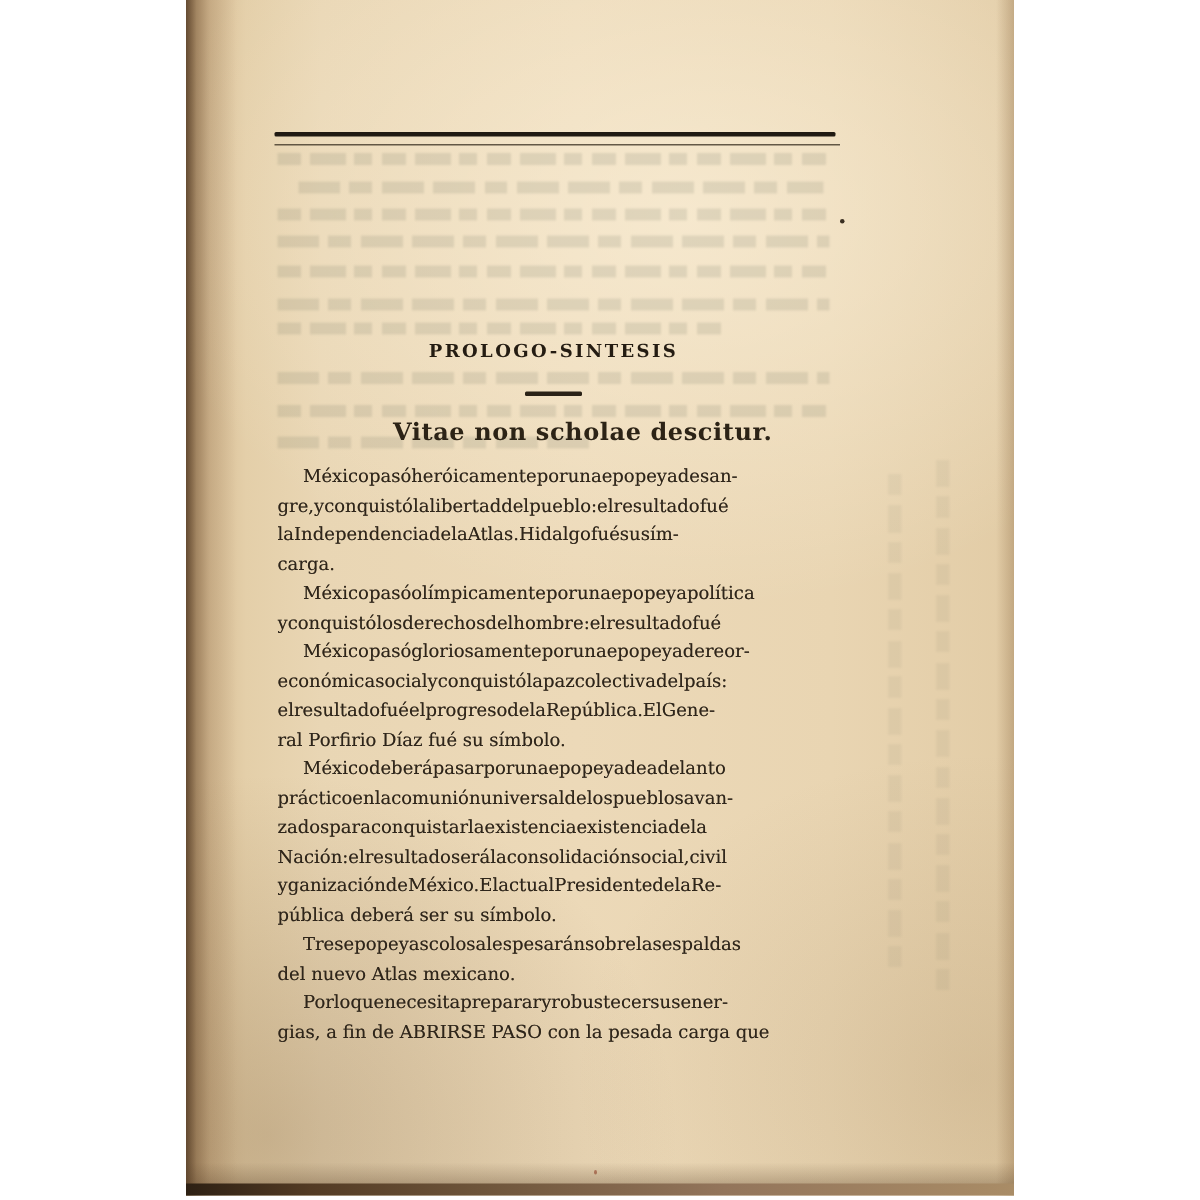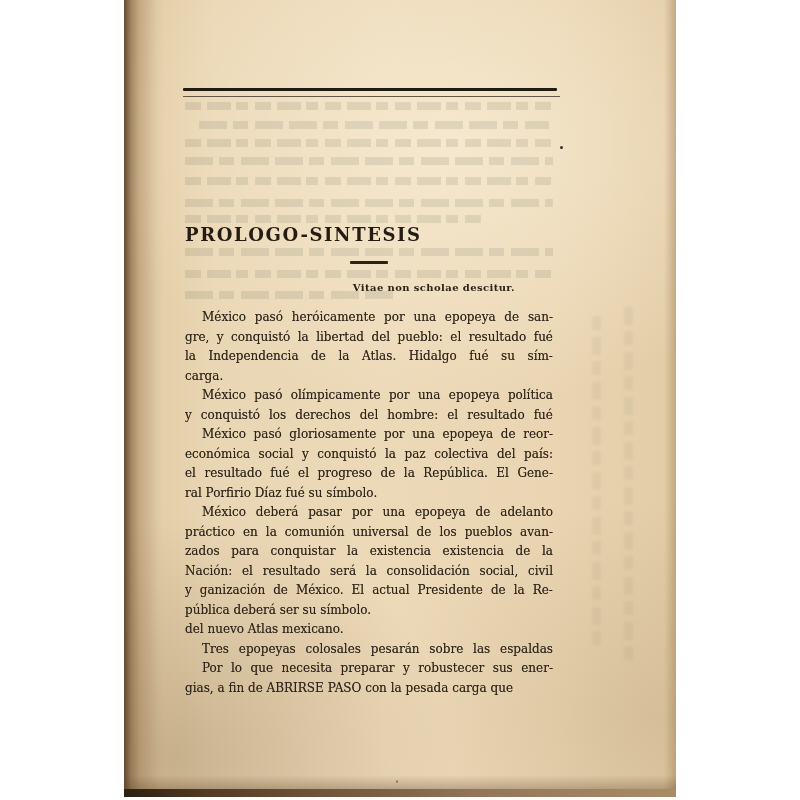--- a/index.html
+++ b/index.html
@@ -39,41 +39,41 @@
   .rule-thick{
     position:absolute;left:59px;top:88px;width:374px;height:3px;
     background:#201a12;border-radius:1px;
   }
   .rule-thin{
     position:absolute;left:59px;top:96px;width:377px;height:1px;
     background:rgba(62,52,38,.8);
   }
   .title{
     position:absolute;left:61px;top:226px;width:368px;height:17px;
-    font-weight:bold;font-size:18px;line-height:17px;
+    text-align:center;font-weight:bold;font-size:12px;line-height:17px;
     letter-spacing:1.6px;color:#241c12;
   }
   .title-dash{
     position:absolute;left:226px;top:261px;width:38px;height:3px;
     background:#2a2217;border-radius:1px;
   }
   .epigraph{
     position:absolute;left:61px;top:281px;width:330px;height:14px;
-    text-align:right;font-weight:bold;font-size:10px;line-height:14px;
+    text-align:right;font-weight:bold;font-size:16px;line-height:14px;
     letter-spacing:.4px;color:#2c2316;
   }
   .body-text{
     position:absolute;left:61px;top:308px;width:368px;
     font-size:12px;color:#2e251a;
   }
   .line{
     height:19.5px;line-height:19.5px;overflow:hidden;white-space:nowrap;
     text-shadow:0 0 .4px rgba(46,37,26,.55);
   }
-  .line:not(.last){display:flex;justify-content:space-between;}
+  .line:not(.last){display:flex;}
   .line.first{padding-left:17px;}
   .line.last{display:block;}
   
   .bleed{
     position:absolute;height:8px;opacity:.16;filter:blur(.7px);
     background:repeating-linear-gradient(90deg,
       rgba(96,102,84,.9) 0 16px, rgba(96,102,84,0) 16px 22px,
       rgba(96,102,84,.9) 22px 46px, rgba(96,102,84,0) 46px 51px,
       rgba(96,102,84,.9) 51px 63px, rgba(96,102,84,0) 63px 70px);
   }
@@ -265,30 +265,30 @@
           <span>El</span>
           <span>actual</span>
           <span>Presidente</span>
           <span>de</span>
           <span>la</span>
           <span>Re-</span>
         </div>
         <div class="line last">pública deberá ser su símbolo.</div>
       </div>
       <div>
-        <div class="line last">del nuevo Atlas mexicano.</div>
         <div class="line first">
           <span>Tres</span>
           <span>epopeyas</span>
           <span>colosales</span>
           <span>pesarán</span>
           <span>sobre</span>
           <span>las</span>
           <span>espaldas</span>
         </div>
+        <div class="line last">del nuevo Atlas mexicano.</div>
       </div>
       <div>
         <div class="line first">
           <span>Por</span>
           <span>lo</span>
           <span>que</span>
           <span>necesita</span>
           <span>preparar</span>
           <span>y</span>
           <span>robustecer</span>

